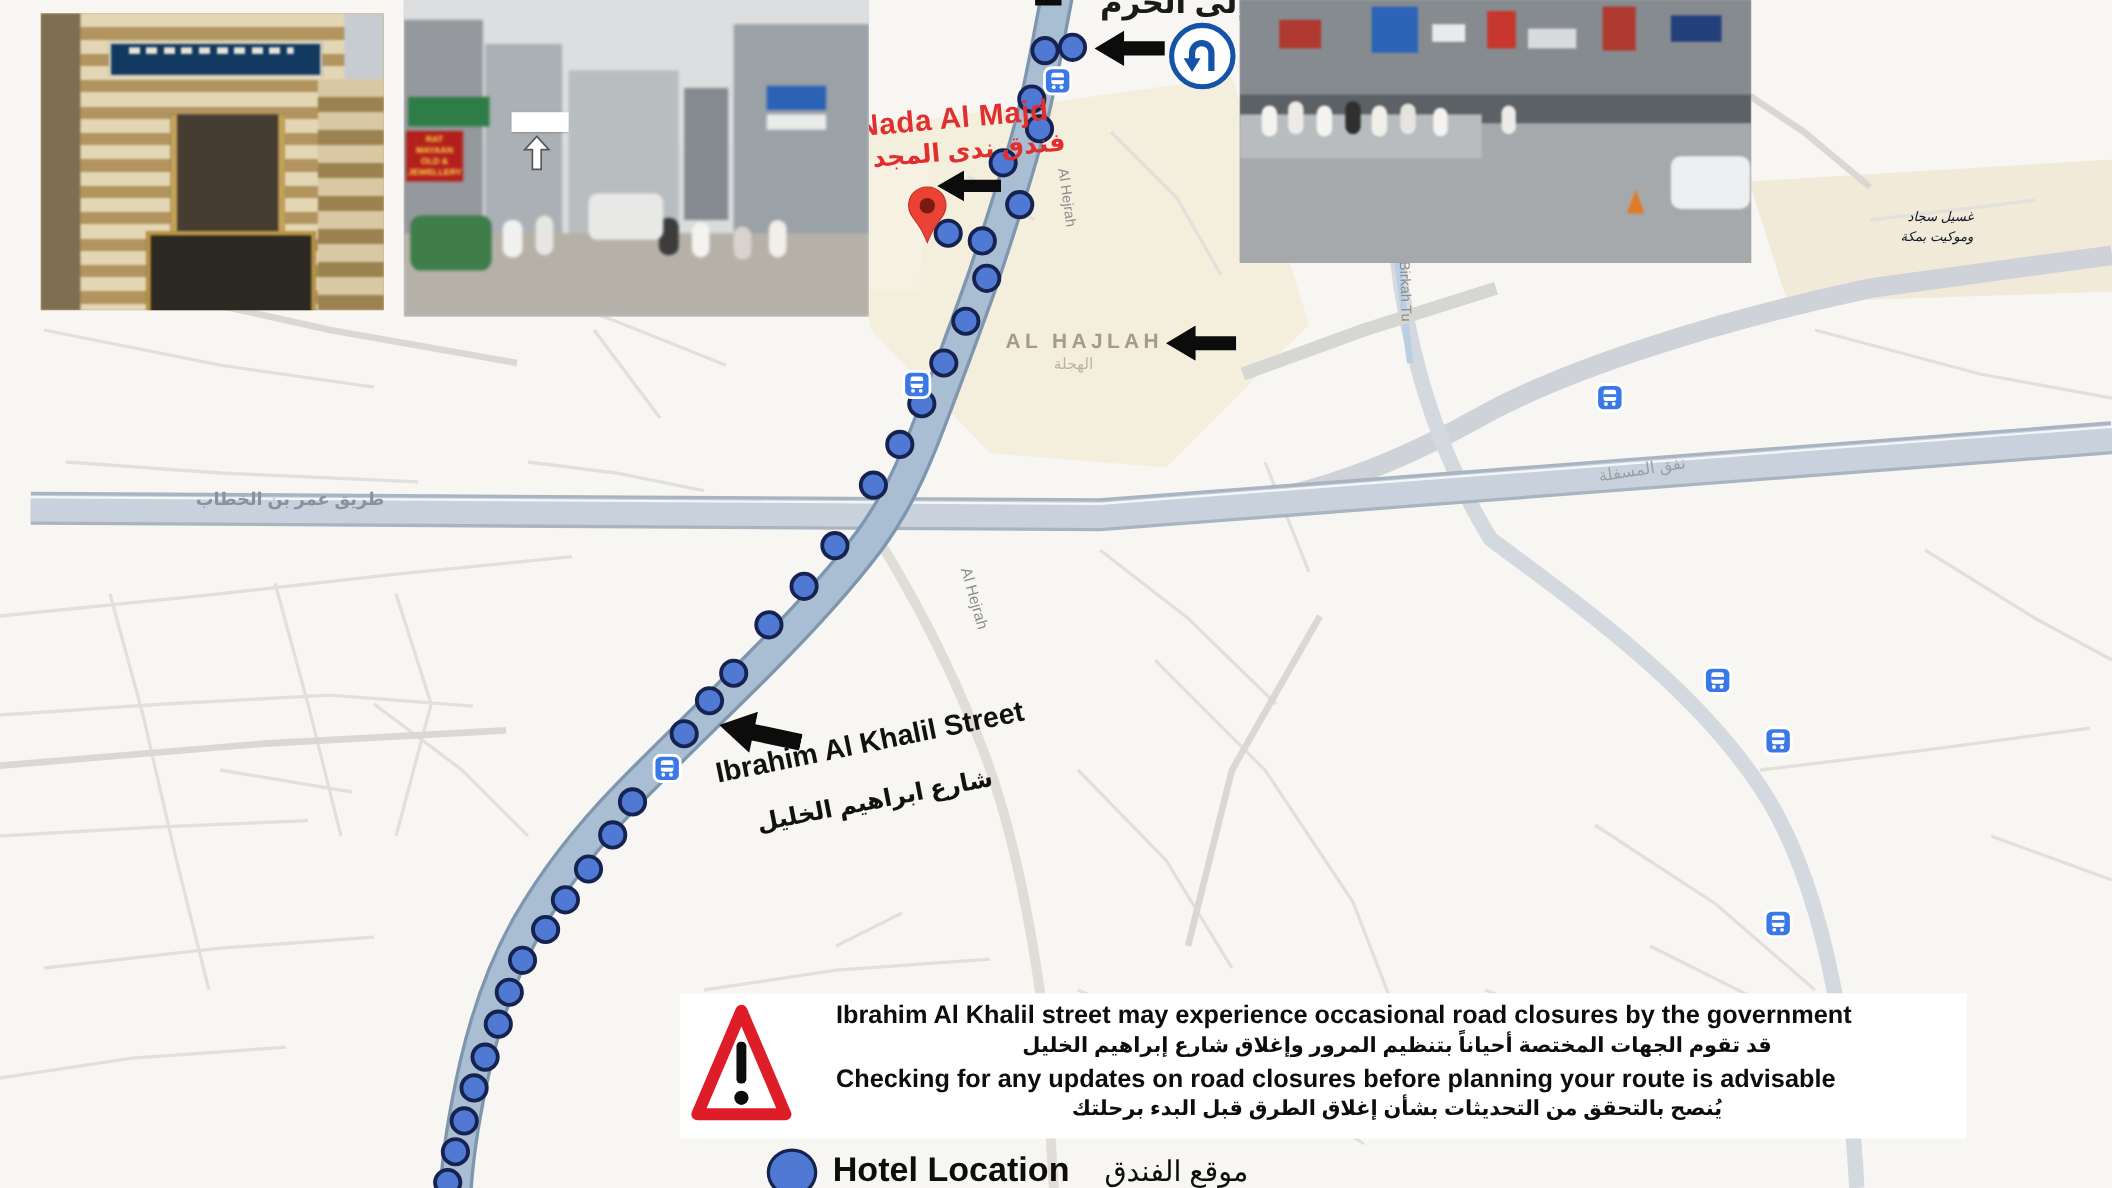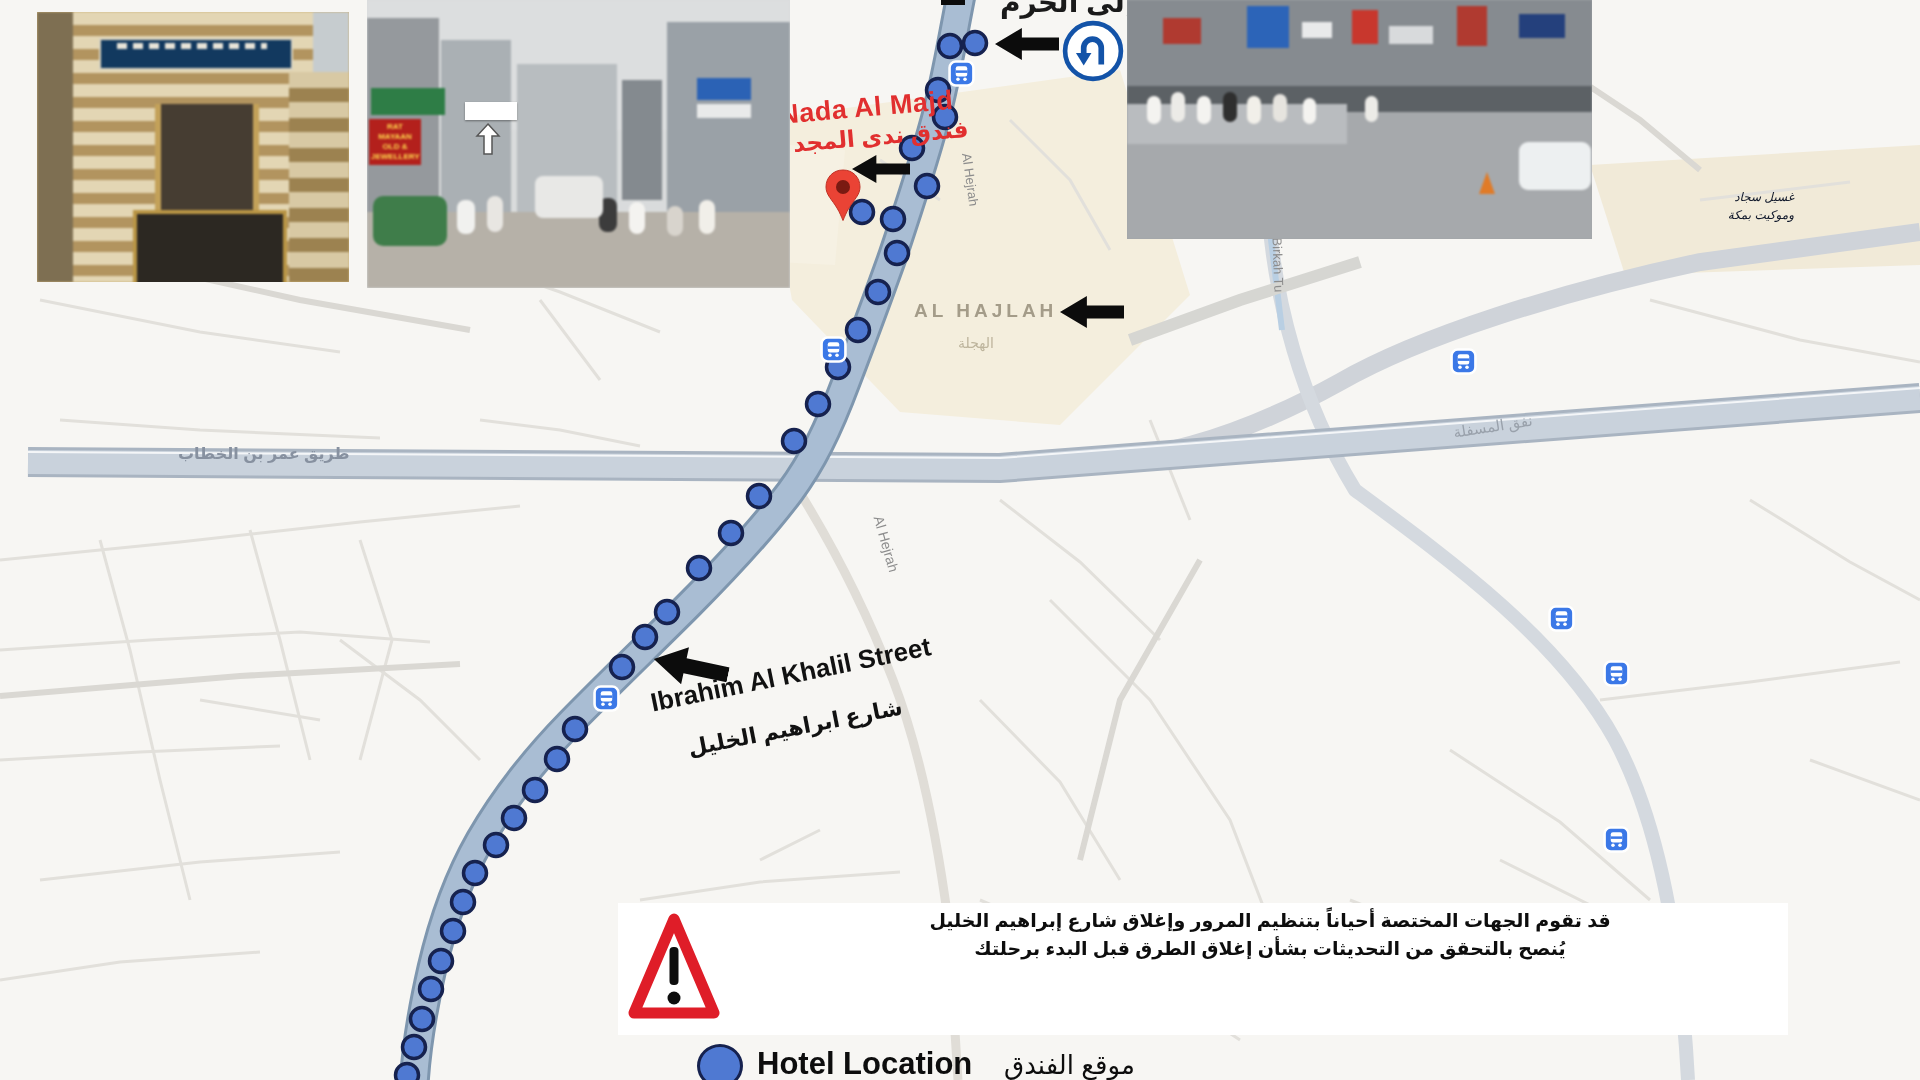--- a/index.html
+++ b/index.html
@@ -4,21 +4,21 @@
 <style>
   html,body{margin:0;padding:0;background:#ddd;font-family:"Liberation Sans","DejaVu Sans",sans-serif;}
   .stage{position:relative;width:1920px;height:1080px;overflow:hidden;background:#f7f6f3;}
   .abs{position:absolute;}
   svg{display:block;}
   
   .top-ar{left:1000px;top:-14px;font-size:28px;font-weight:bold;color:#1a1a1a;direction:rtl;}
   .nada-en{left:778px;top:100px;font-size:27px;font-weight:bold;color:#e12f2f;transform:rotate(-5deg);transform-origin:left top;letter-spacing:.5px;}
   .nada-ar{left:792px;top:131px;font-size:23px;font-weight:bold;color:#e12f2f;transform:rotate(-5deg);transform-origin:left top;direction:rtl;}
   .hajlah-en{left:914px;top:300px;font-size:19px;font-weight:bold;color:#a49c89;letter-spacing:4px;}
-  .hajlah-ar{left:958px;top:322px;font-size:14px;color:#bdb49c;direction:rtl;margin-top:13px;}
+  .hajlah-ar{left:958px;top:322px;font-size:14px;color:#bdb49c;direction:rtl;}
   .street-en{left:648px;top:688px;font-size:26px;font-weight:bold;color:#111;transform:rotate(-11.5deg);transform-origin:left top;}
   .street-ar{left:686px;top:736px;font-size:22px;font-weight:bold;color:#111;transform:rotate(-11deg);transform-origin:left top;direction:rtl;}
   .hwy-label{left:178px;top:444px;font-size:16px;font-weight:bold;color:#8791a0;direction:rtl;}
   .hejrah1{left:974px;top:152px;font-size:13px;color:#8c8c8c;transform:rotate(82deg);transform-origin:left top;}
   .hejrah2{left:886px;top:514px;font-size:14px;color:#8c8c8c;transform:rotate(74deg);transform-origin:left top;}
   .birkah{left:1284px;top:222px;font-size:13px;color:#8c8c8c;transform:rotate(88deg);transform-origin:left top;}
   .tunnel{left:1452px;top:424px;font-size:15px;color:#99a1ab;transform:rotate(-9deg);transform-origin:left top;direction:rtl;}
   .poi{left:1598px;top:188px;width:196px;text-align:right;direction:rtl;}
   .poi .t{font-size:16px;font-weight:bold;color:#6e6e6e;line-height:1.35;}
   .poi .s{font-size:12px;color:#0f172a;line-height:1.5;font-style:italic;}
@@ -307,21 +307,23 @@
     </div>
   </div>
 
   <div class="abs warnbox">
     <svg class="abs" width="92" height="118" viewBox="0 0 92 118" style="left:10px;top:6px">
       <polygon points="46,10 86,104 6,104" fill="#fff" stroke="#df1d28" stroke-width="11" stroke-linejoin="round"></polygon>
       <rect x="41.5" y="38" width="9" height="38" rx="4" fill="#0d0d0d"></rect>
       <circle cx="46" cy="89" r="6.5" fill="#0d0d0d"></circle>
     </svg>
     <div class="lines">
+      <div class="w-en">Ibrahim Al Khalil street may experience occasional road closures by the government</div>
       <div class="w-ar">قد تقوم الجهات المختصة أحياناً بتنظيم المرور وإغلاق شارع إبراهيم الخليل</div>
+      <div class="w-en">Checking for any updates on road closures before planning your route is advisable</div>
       <div class="w-ar">يُنصح بالتحقق من التحديثات بشأن إغلاق الطرق قبل البدء برحلتك</div>
     </div>
   </div>
 
   <div class="abs legend-dot"></div>
   <div class="abs legend-en">Hotel Location</div>
   <div class="abs legend-ar">موقع الفندق</div>
 
 </div>
 

